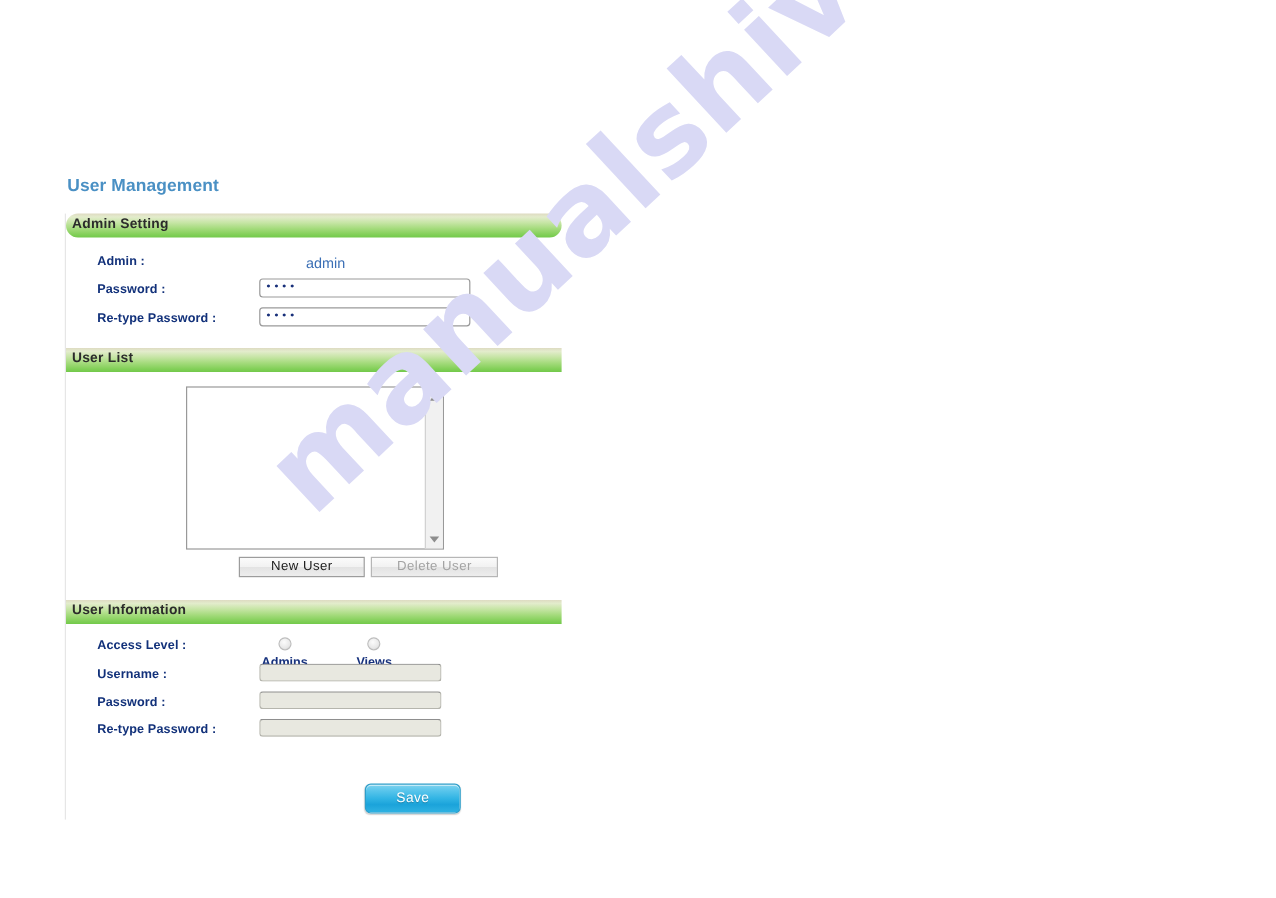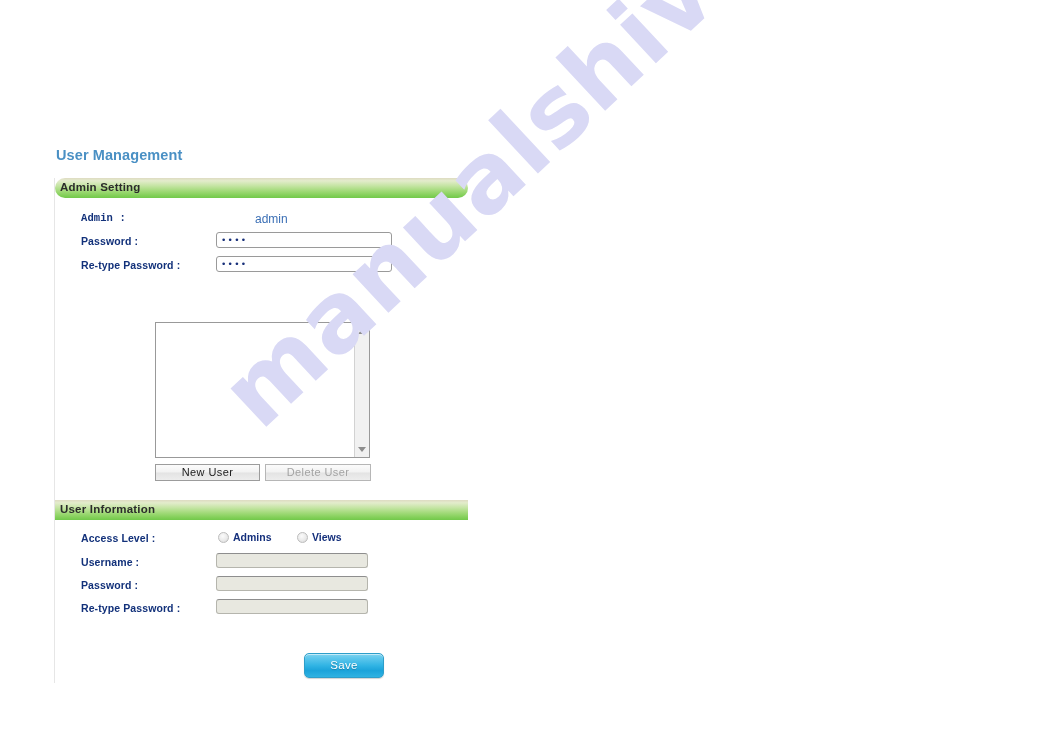--- a/index.html
+++ b/index.html
@@ -181,33 +181,35 @@
     box-sizing: border-box;
     height: 17px;
     background: linear-gradient(to bottom, #fbfbfb 0%, #f2f2f2 48%, #e3e3e3 52%, #ededed 100%);
     border: 1px solid #9c9c9c;
     font-family: "Liberation Sans", sans-serif;
     font-size: 11px;
     color: #1b1b1b;
     text-align: center;
     line-height: 15px;
     letter-spacing: .4px;
+    margin-left: 44px;
   }
   .classic-btn.disabled {
     color: #a3a3a3;
     border-color: #b6b6b6;
   }
 
   
   .radio-wrap {
     position: absolute;
     display: flex;
     align-items: center;
     gap: 4px;
     white-space: nowrap;
+    flex-direction: column;
   }
   .radio-dot {
     width: 11px; height: 11px;
     border-radius: 50%;
     background: radial-gradient(circle at 42% 35%, #fbfbfb 0%, #e9e9e9 58%, #d3d3d3 100%);
     border: 1px solid #bdbdbd;
     box-sizing: border-box;
     flex: 0 0 auto;
   }
   .radio-label {
@@ -252,29 +254,32 @@
 <div id="page-root">
 
   <div id="page-title">User Management</div>
 
   <div id="content-panel">
 
     <div class="section-bar" style="top:0px;border-radius:10px;">
       <span class="section-bar-label">Admin Setting</span>
     </div>
 
-    <div class="field-label" style="left:26px; top:34px;font-family:Liberation Mono, monospace;">Admin :</div>
+    <div class="field-label" style="left:26px; top:34px;">Admin :</div>
     <div class="field-value" style="left:162px; top:34px;">admin</div>
 
     <div class="field-label" style="left:26px; top:57px;">Password :</div>
     <div class="txt-input" style="left:161px; top:54px; width:176px; height:16px;">••••</div>
 
     <div class="field-label" style="left:26px; top:81px;">Re-type Password :</div>
     <div class="txt-input" style="left:161px; top:78px; width:176px; height:16px;">••••</div>
 
+    <div class="section-bar" style="top:112px;">
+      <span class="section-bar-label">User List</span>
+    </div>
 
     <div id="user-listbox">
       <div id="user-listbox-items"></div>
       <div id="user-listbox-scrollbar">
         <div class="sb-arrow up">
             <i></i>
           </div>
         <div class="sb-arrow down">
             <i></i>
           </div>

